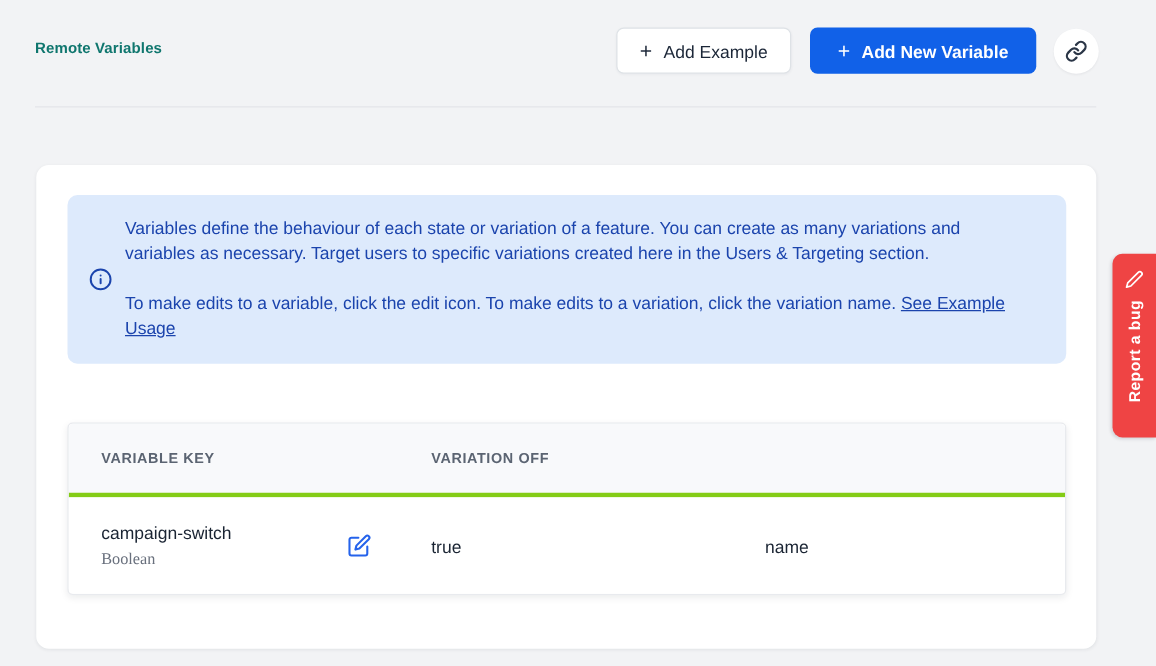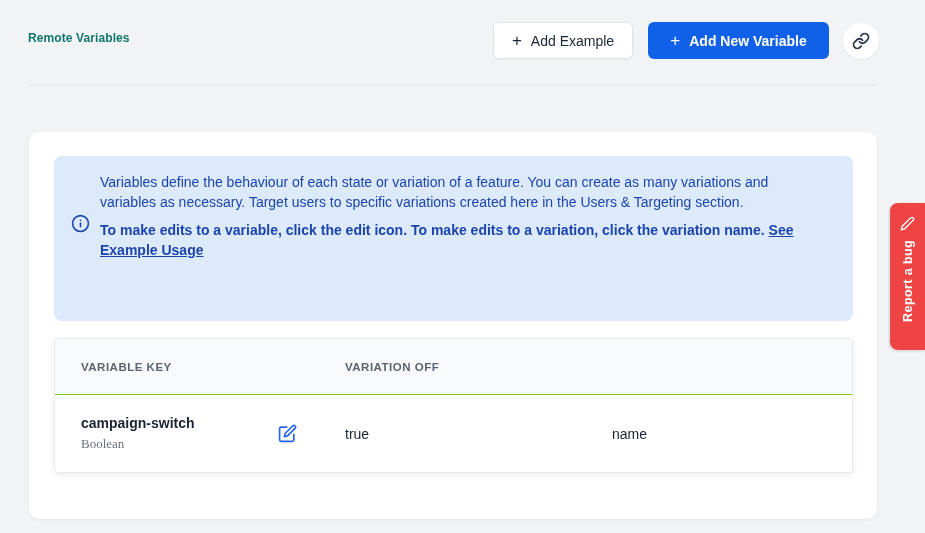--- a/index.html
+++ b/index.html
@@ -53,66 +53,66 @@
   
   .card {
     position: absolute; left: 29px; top: 132px;
     width: 848px; height: 387px;
     background: #ffffff; border-radius: 10px;
     box-shadow: 0 1px 3px rgba(16,24,40,.07);
   }
   
   .info-box {
     position: absolute; left: 25px; top: 24px;
-    width: 799px; height: 165px;
+    width: 799px; height: 135px;
     background: #ddeafc; border-radius: 8px;
     box-sizing: border-box;
   }
   .info-icon-wrap {
     position: absolute; left: 17px; top: 58px;
     width: 19px; height: 19px; display: flex;
   }
   .info-text {
     position: absolute; left: 46px; top: 16px; right: 26px;
     color: #1b44ad; font-size: 14px; line-height: 20px;
   }
   .info-text p { margin: 0; }
-  .info-text p + p { margin-top: 8px; font-weight: bold; }
+  .info-text p + p { margin-top: 20px; }
   .info-link { color: inherit; text-decoration: underline; cursor: pointer; }
   
   .var-table {
     position: absolute; left: 25px; top: 206px;
     width: 799px; box-sizing: border-box;
     background: #ffffff;
     border: 1px solid #e8eaee; border-radius: 4px;
     box-shadow: 0 2px 6px rgba(16,24,40,.08);
   }
   .thead {
     display: grid; grid-template-columns: 264px 267px 1fr;
     height: 55px; align-items: center;
     padding-left: 26px;
     background: #f8f9fb;
-    border-bottom: 1px solid #84cc16;
+    border-bottom: 4px solid #84cc16;
     border-radius: 4px 4px 0 0;
   }
   .th {
     font-size: 11.5px; font-weight: 600; letter-spacing: 0.5px;
     color: #5b6472; text-transform: uppercase;
   }
   .trow {
     display: grid; grid-template-columns: 264px 267px 1fr;
     height: 77px; align-items: center;
     padding-left: 26px;
     background: #ffffff; border-radius: 0 0 4px 4px;
   }
   .key-cell {
     display: flex; align-items: center; justify-content: space-between;
     padding-right: 48px;
   }
-  .key-name { font-size: 14px; font-weight: 700; color: #1a2433; line-height: 19px; }
+  .key-name { font-size: 14px; font-weight: 400; color: #1a2433; line-height: 19px; }
   .key-type { font-size: 13px; font-weight: 400; color: #69707d; line-height: 19px; margin-top: 1px; font-family: Liberation Serif, serif; }
   .edit-btn { background: none; border: none; padding: 0; cursor: pointer; display: flex; }
   .cell-value { font-size: 14px; color: #1a2433; }
   
   .report-tab {
     position: absolute; left: 890px; top: 203px;
     width: 35px; height: 147px;
     background: #ef4444; border-radius: 8px 0 0 8px;
     display: flex; flex-direction: column; align-items: center;
     padding-top: 13px; box-sizing: border-box;

